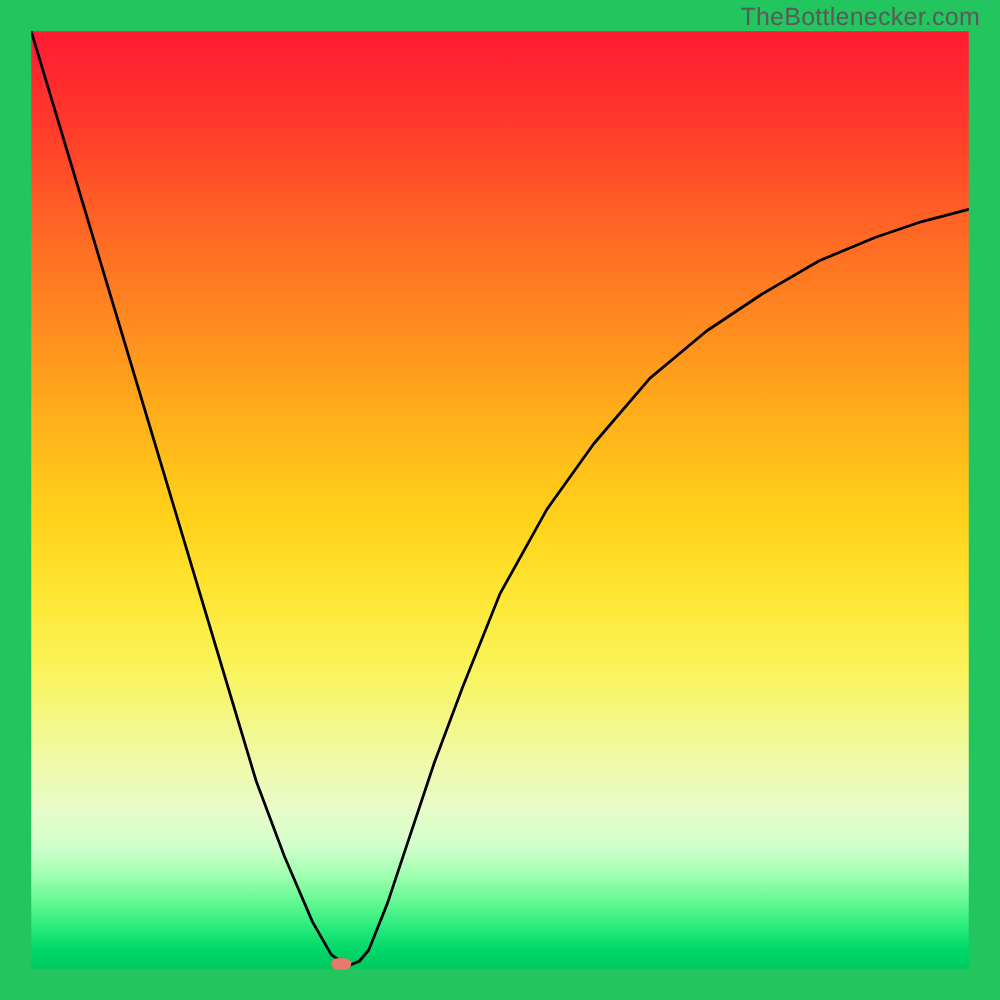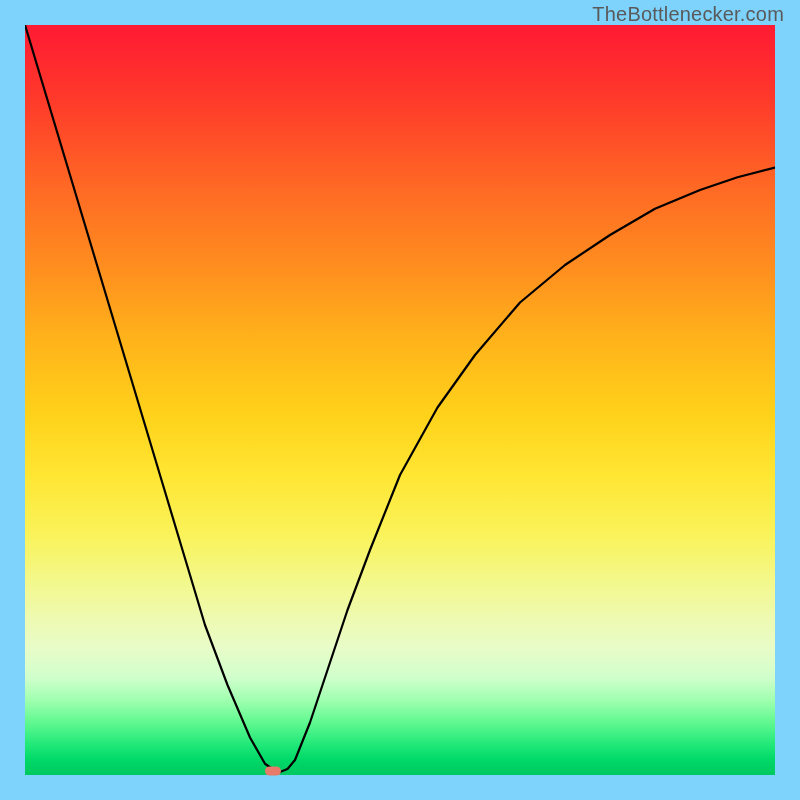--- a/index.html
+++ b/index.html
@@ -7,21 +7,21 @@
     padding: 0;
     width: 800px;
     height: 800px;
     background: #000;
     font-family: Arial, Helvetica, sans-serif;
     overflow: hidden;
   }
   .frame {
     position: absolute;
     inset: 0;
-    background: #7dd3fc;
+    background: #22c55e;
   }
   .plot-area {
     position: absolute;
     left: 25px;
     top: 25px;
     width: 750px;
     height: 750px;
     background: linear-gradient(to bottom,
       #ff1a33 0%,
       #ff3a2a 10%,

